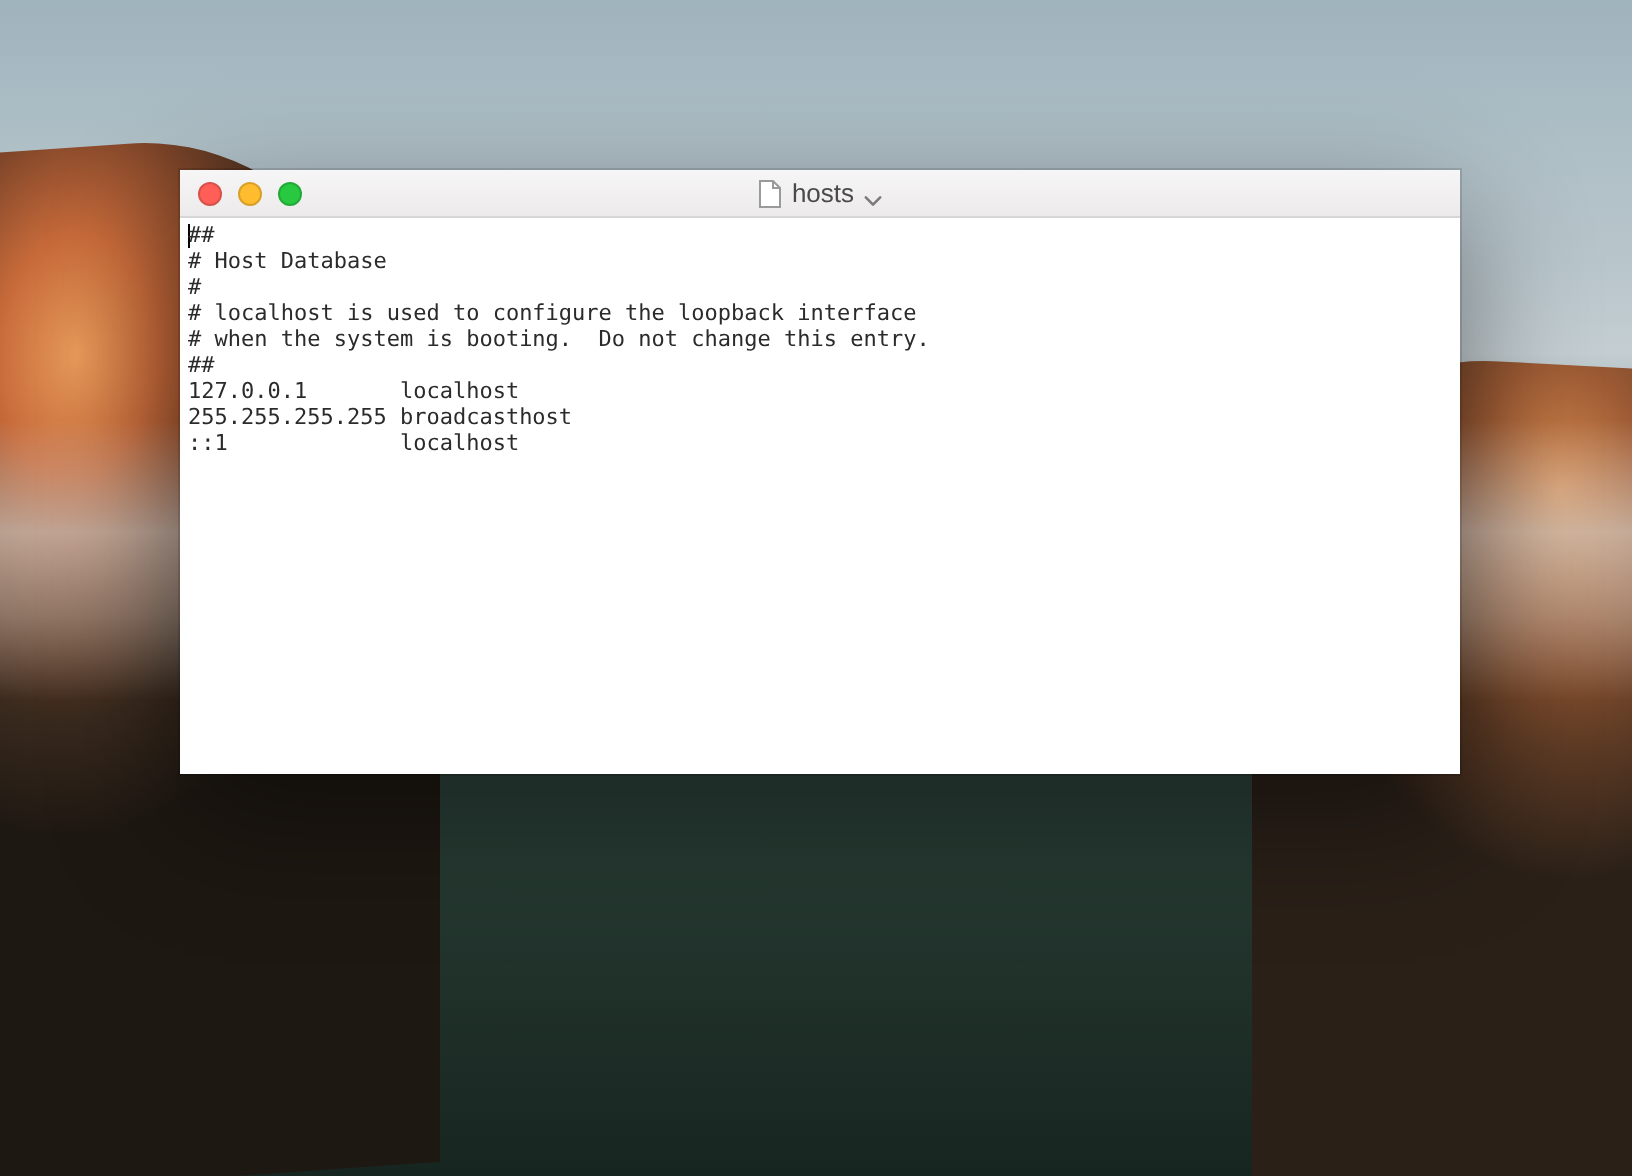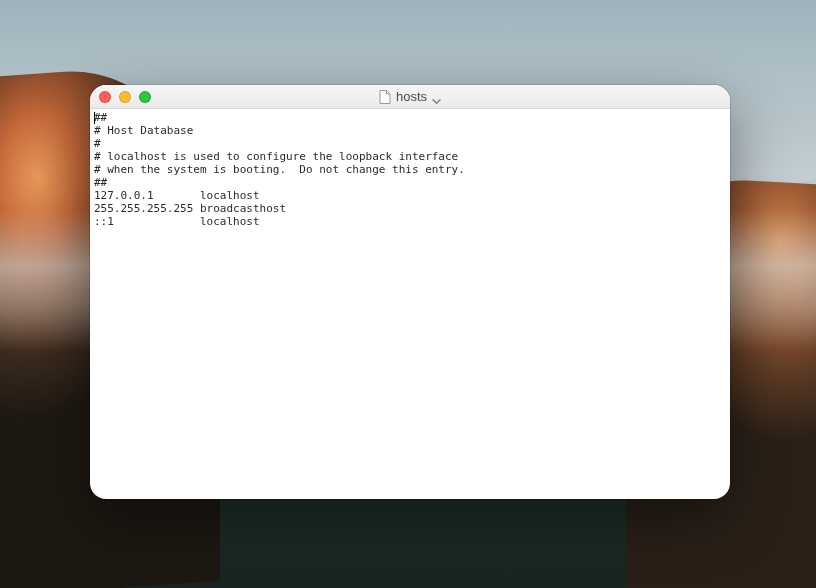--- a/index.html
+++ b/index.html
@@ -72,23 +72,23 @@
         rgba(210,220,218,0.35) 70%,
         rgba(200,210,208,0) 100%);
     }
 
     
     .window {
       position: absolute;
       left: 90px;
       top: 85px;
       width: 640px;
-      height: 414px;
+      height: 302px;
       background: #fff;
-      border-radius: 16px;
+      border-radius: 0;
       box-shadow:
         0 22px 60px rgba(0,0,0,0.45),
         0 0 0 1px rgba(0,0,0,0.12);
       display: flex;
       flex-direction: column;
       overflow: hidden;
       justify-content: center;
     }
     .titlebar {
       height: 24px;

